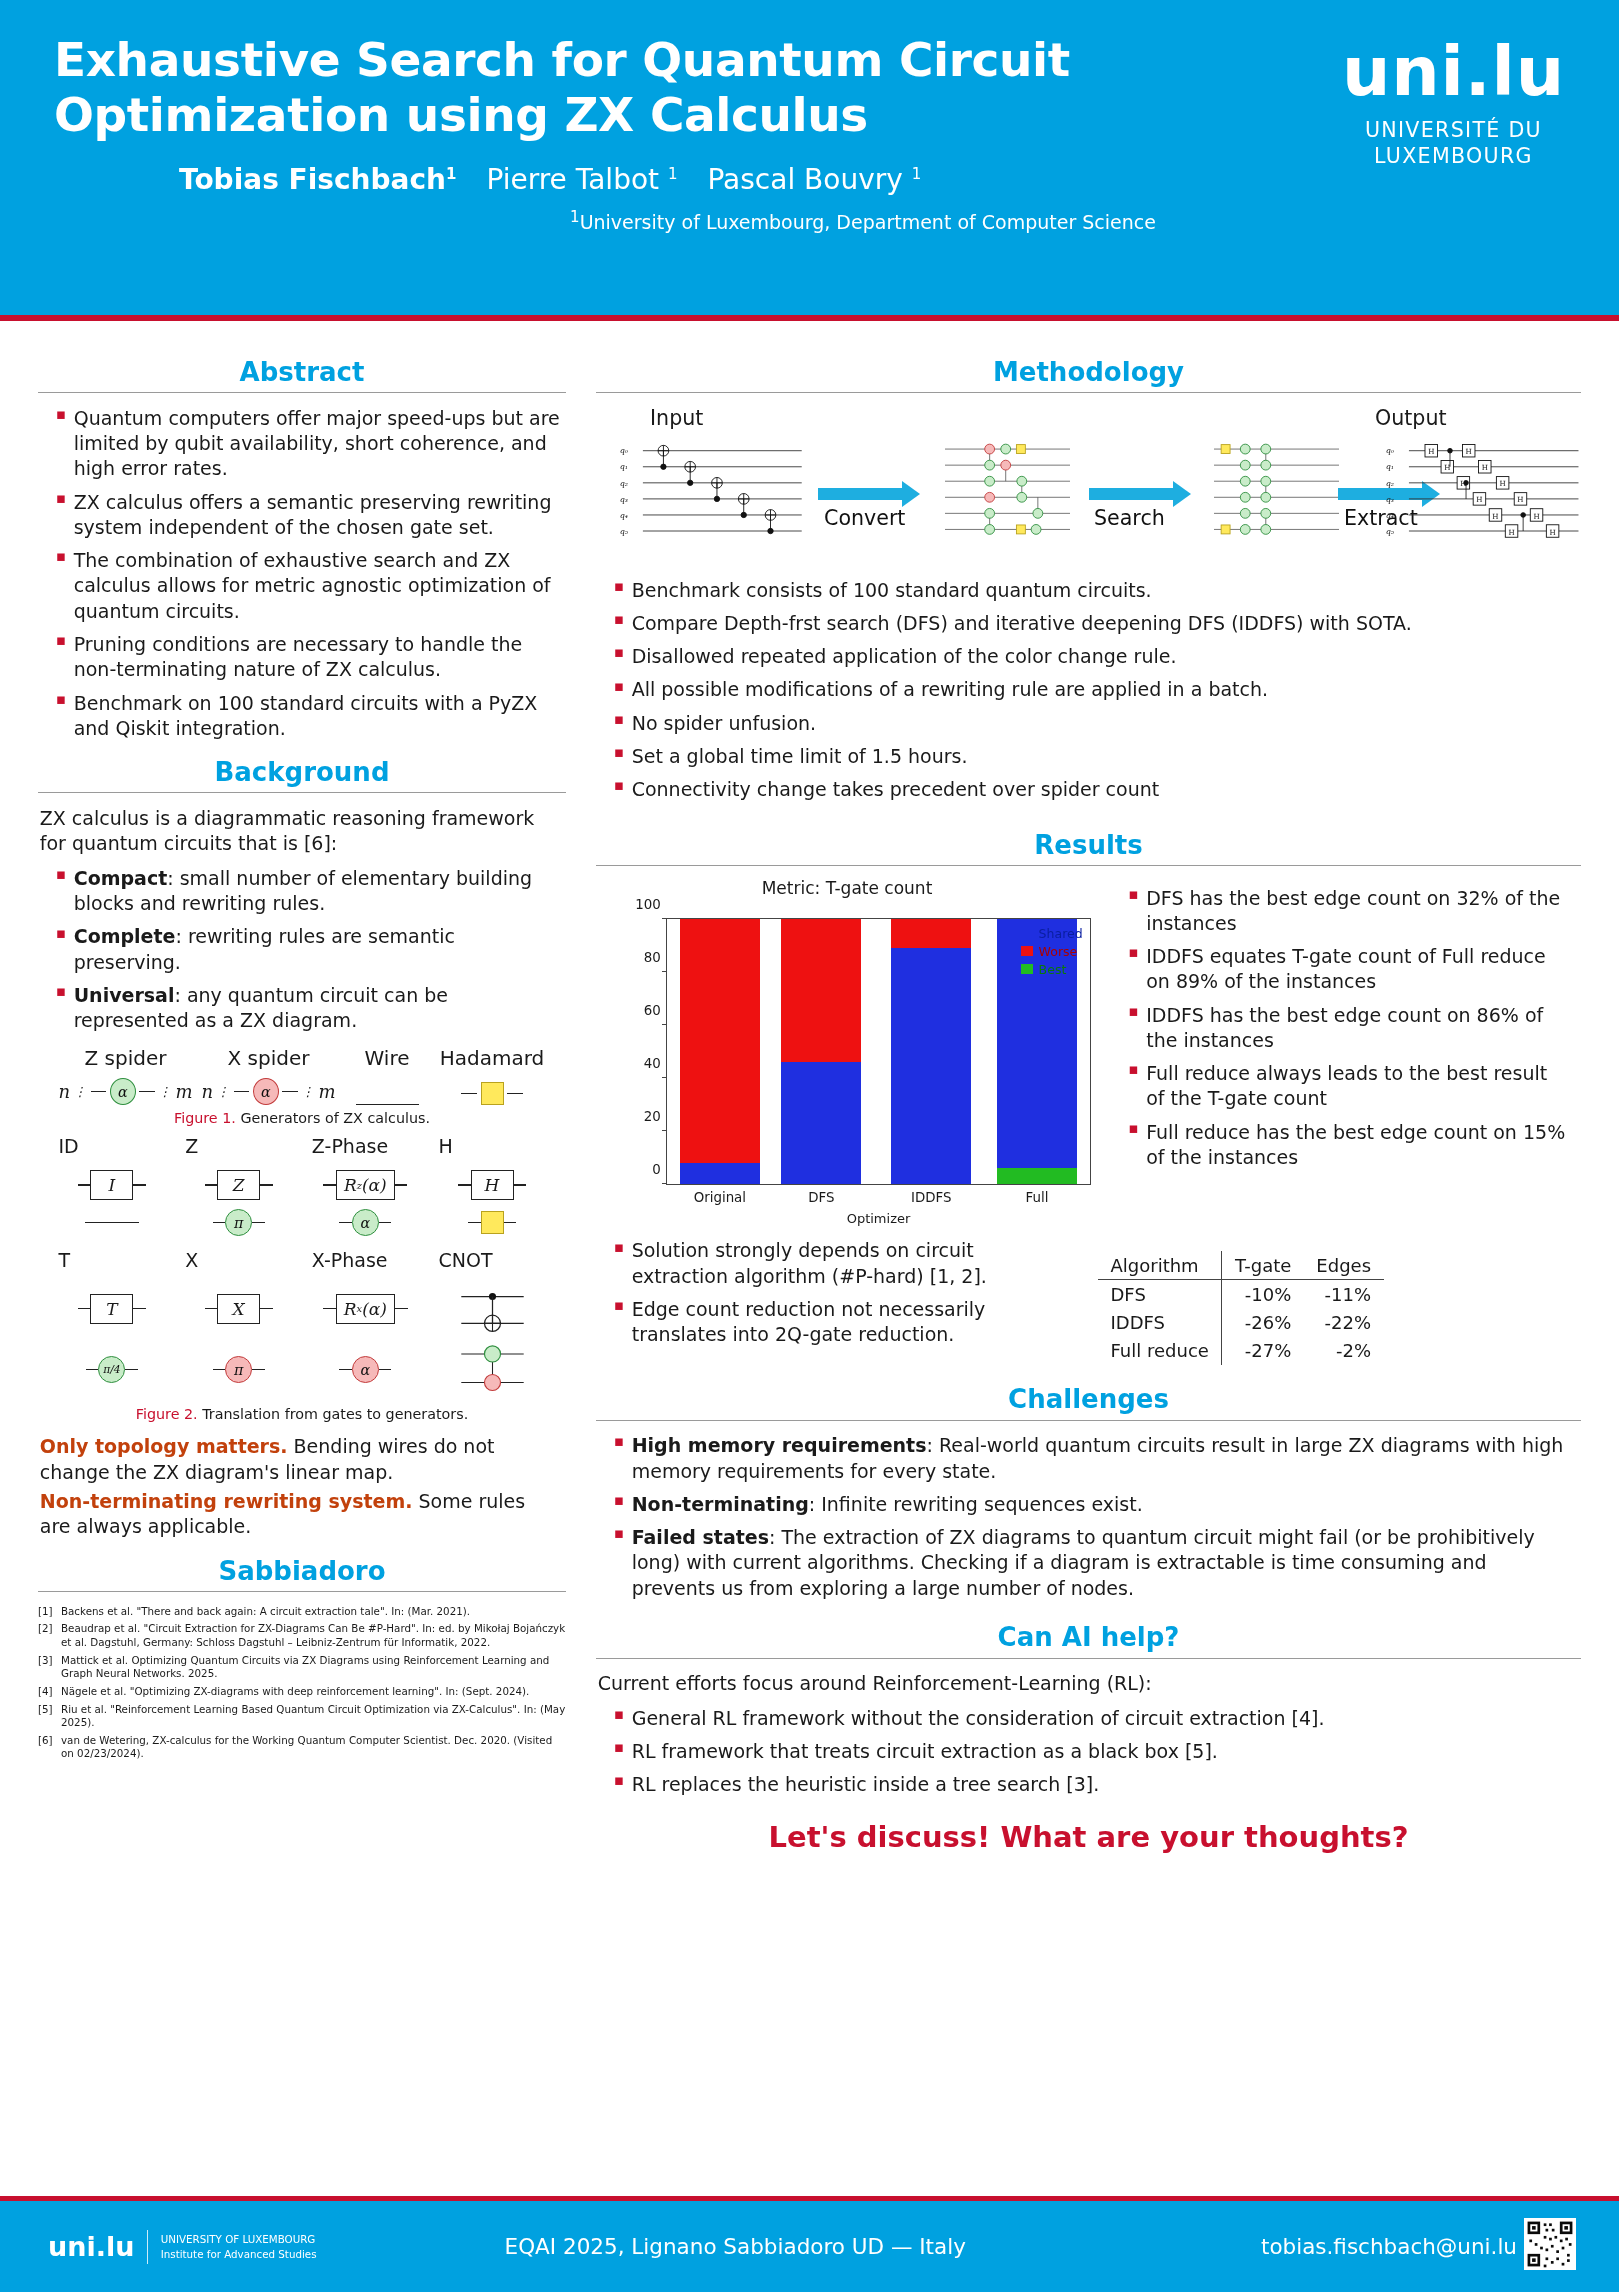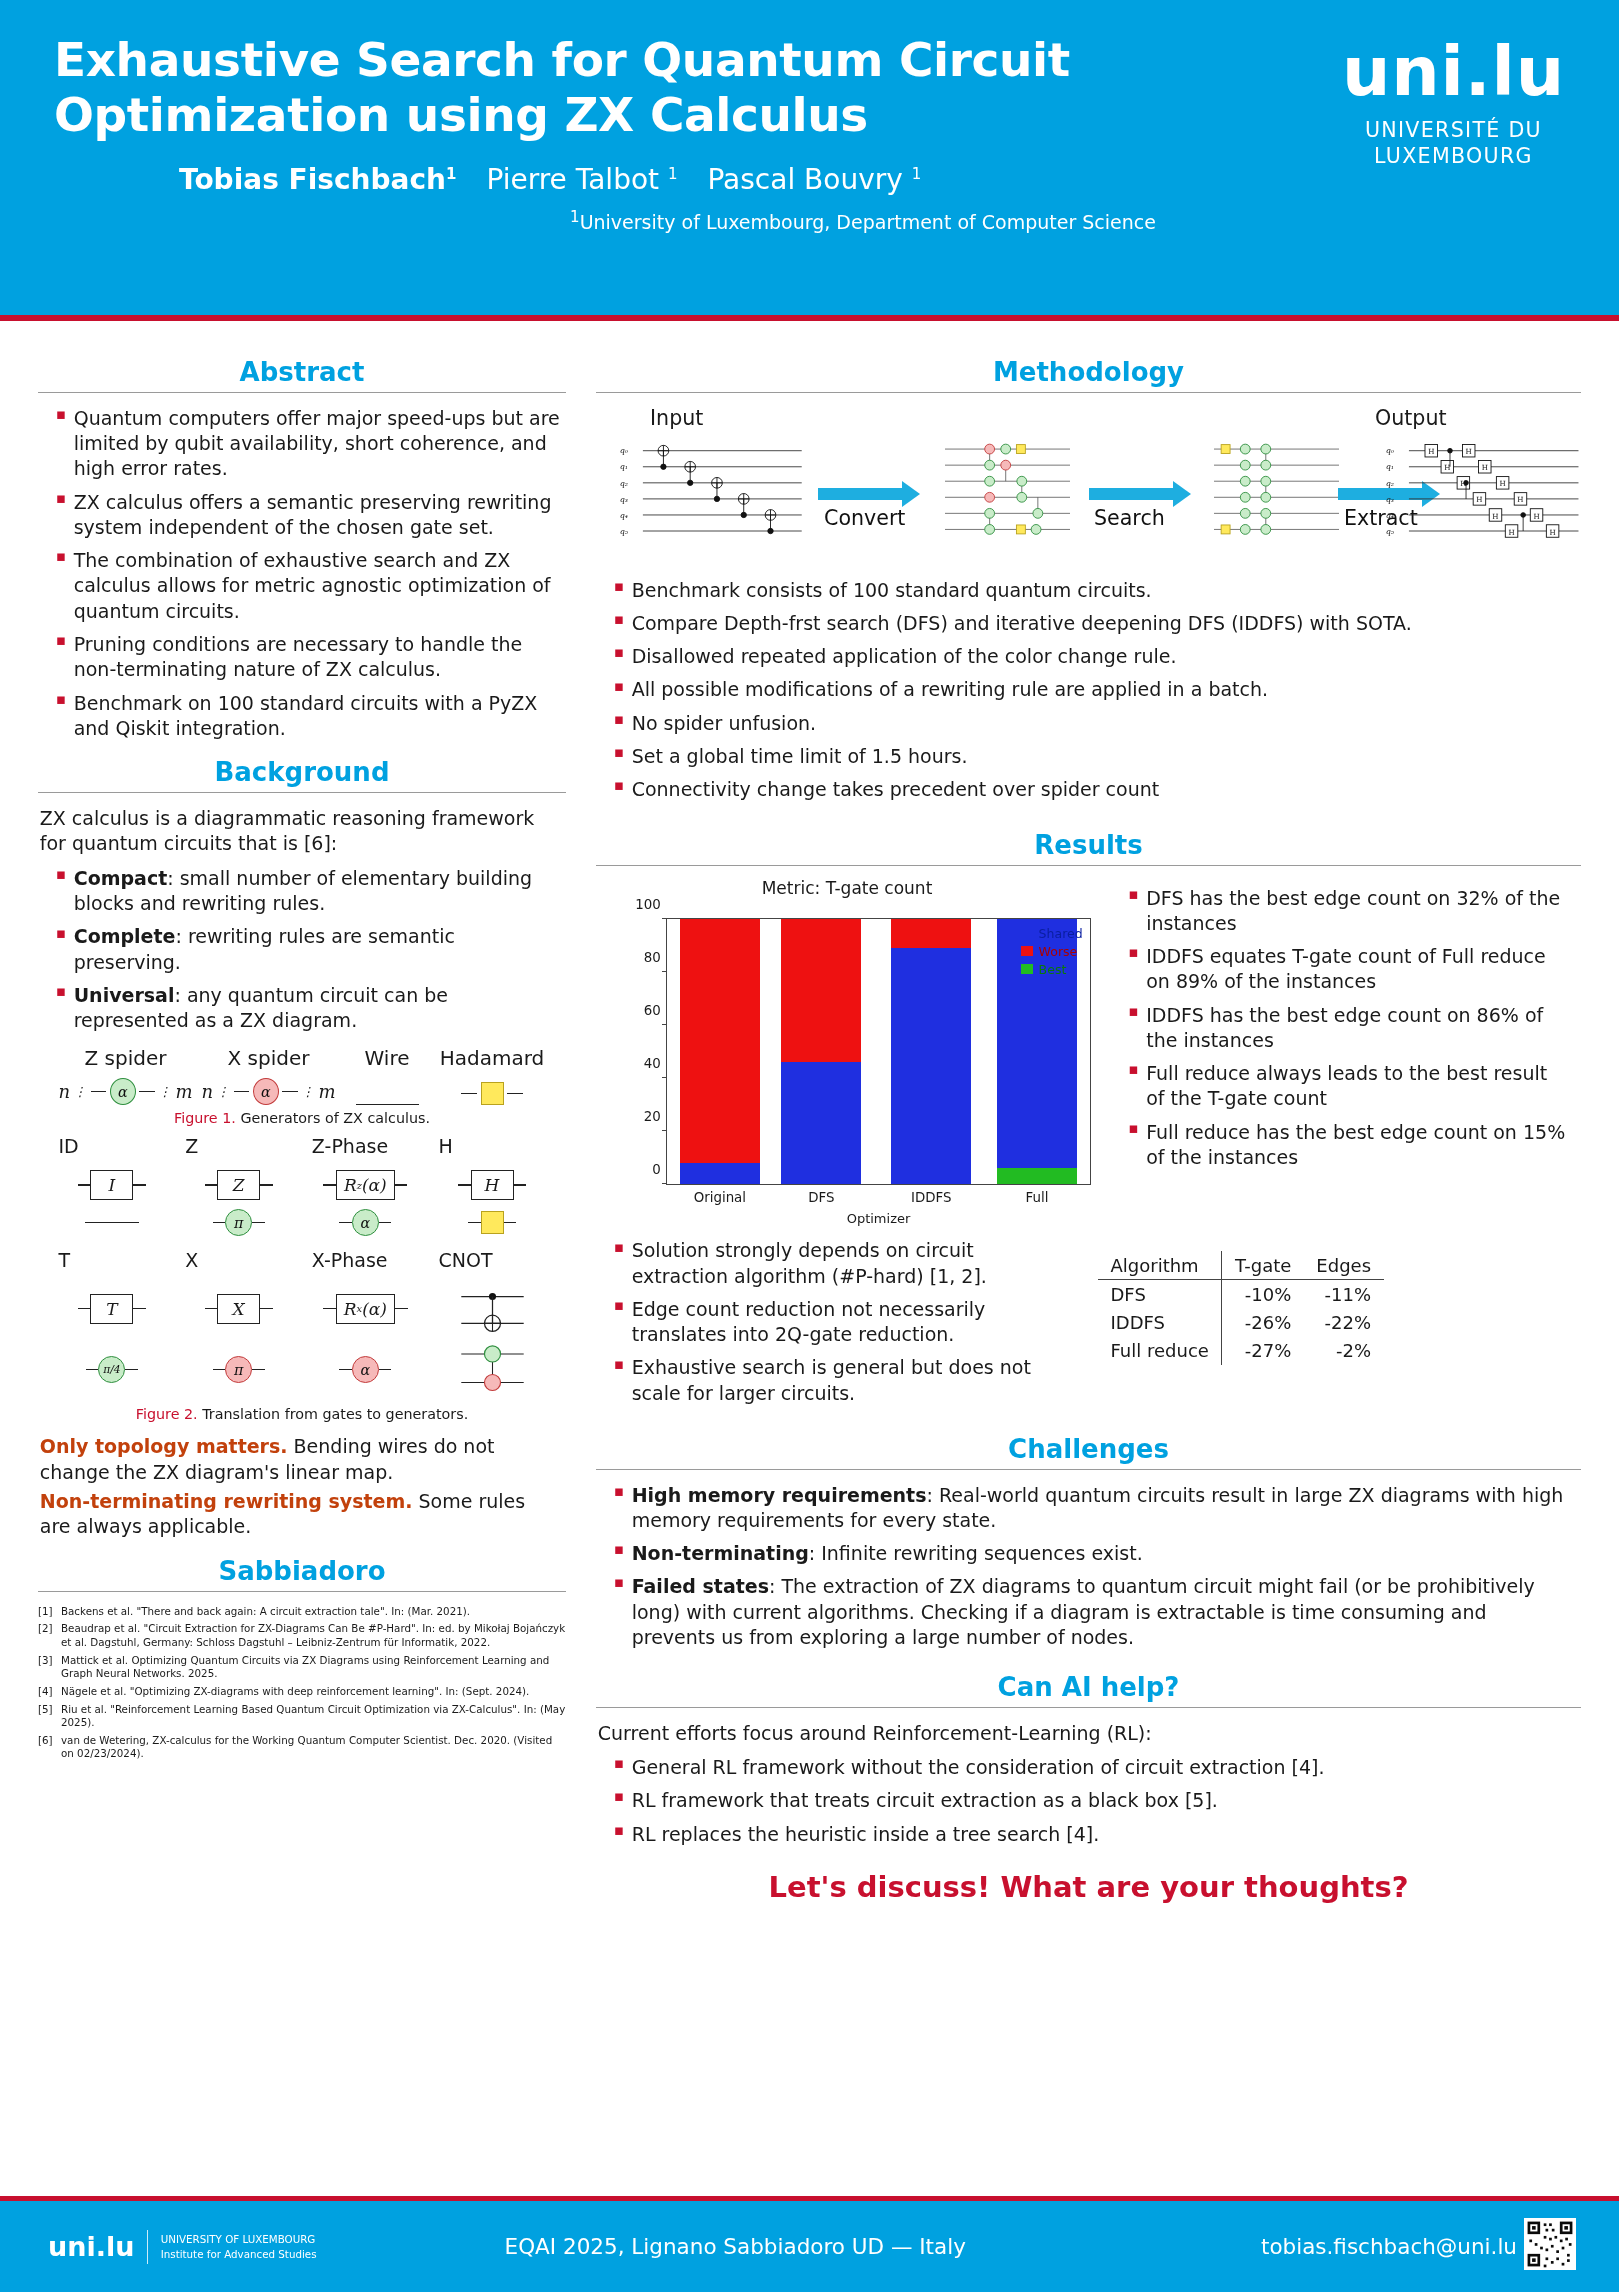--- a/index.html
+++ b/index.html
@@ -754,21 +754,20 @@
           <li>Full reduce has the best edge count on 15% of the instances</li>
         </ul>
       </div>
     </div>
 
     <div style="display:flex;gap:18px;margin-top:5.4px">
       <div style="width:484px">
         <ul class="bullets">
           <li>Solution strongly depends on circuit extraction algorithm (#P-hard) [1, 2].</li>
           <li>Edge count reduction not necessarily translates into 2Q-gate reduction.</li>
-          <li>Exhaustive search is general but does not scale for larger circuits.</li>
         </ul>
       </div>
       <div style="width:466px">
         <div class="algo-table">
           <table>
             <thead>
               <tr>
                 <th>Algorithm</th>
                 <th class="sep">T-gate</th>
                 <th>Edges</th>
@@ -803,21 +802,21 @@
       <li><span class="b">Non-terminating</span><span>: Infinite rewriting sequences exist.</span></li>
       <li><span class="b">Failed states</span><span>: The extraction of ZX diagrams to quantum circuit might fail (or be prohibitively long) with current algorithms. Checking if a diagram is extractable is time consuming and prevents us from exploring a large number of nodes.</span></li>
     </ul>
 
     <h2 class="section" style="margin-top:21.5px">Can AI help?</h2>
     <div class="hr"></div>
     <p class="para">Current efforts focus around Reinforcement-Learning (RL):</p>
     <ul class="bullets">
       <li>General RL framework without the consideration of circuit extraction [4].</li>
       <li>RL framework that treats circuit extraction as a black box [5].</li>
-      <li>RL replaces the heuristic inside a tree search [4].</li>
+      <li>RL replaces the heuristic inside a tree search [3].</li>
     </ul>
 
     <div class="discuss">Let's discuss! What are your thoughts?</div>
 
   </div>
 </div>
 
 <div class="footer">
   <div class="footer-rule"></div>
   <div class="footer-inner">

